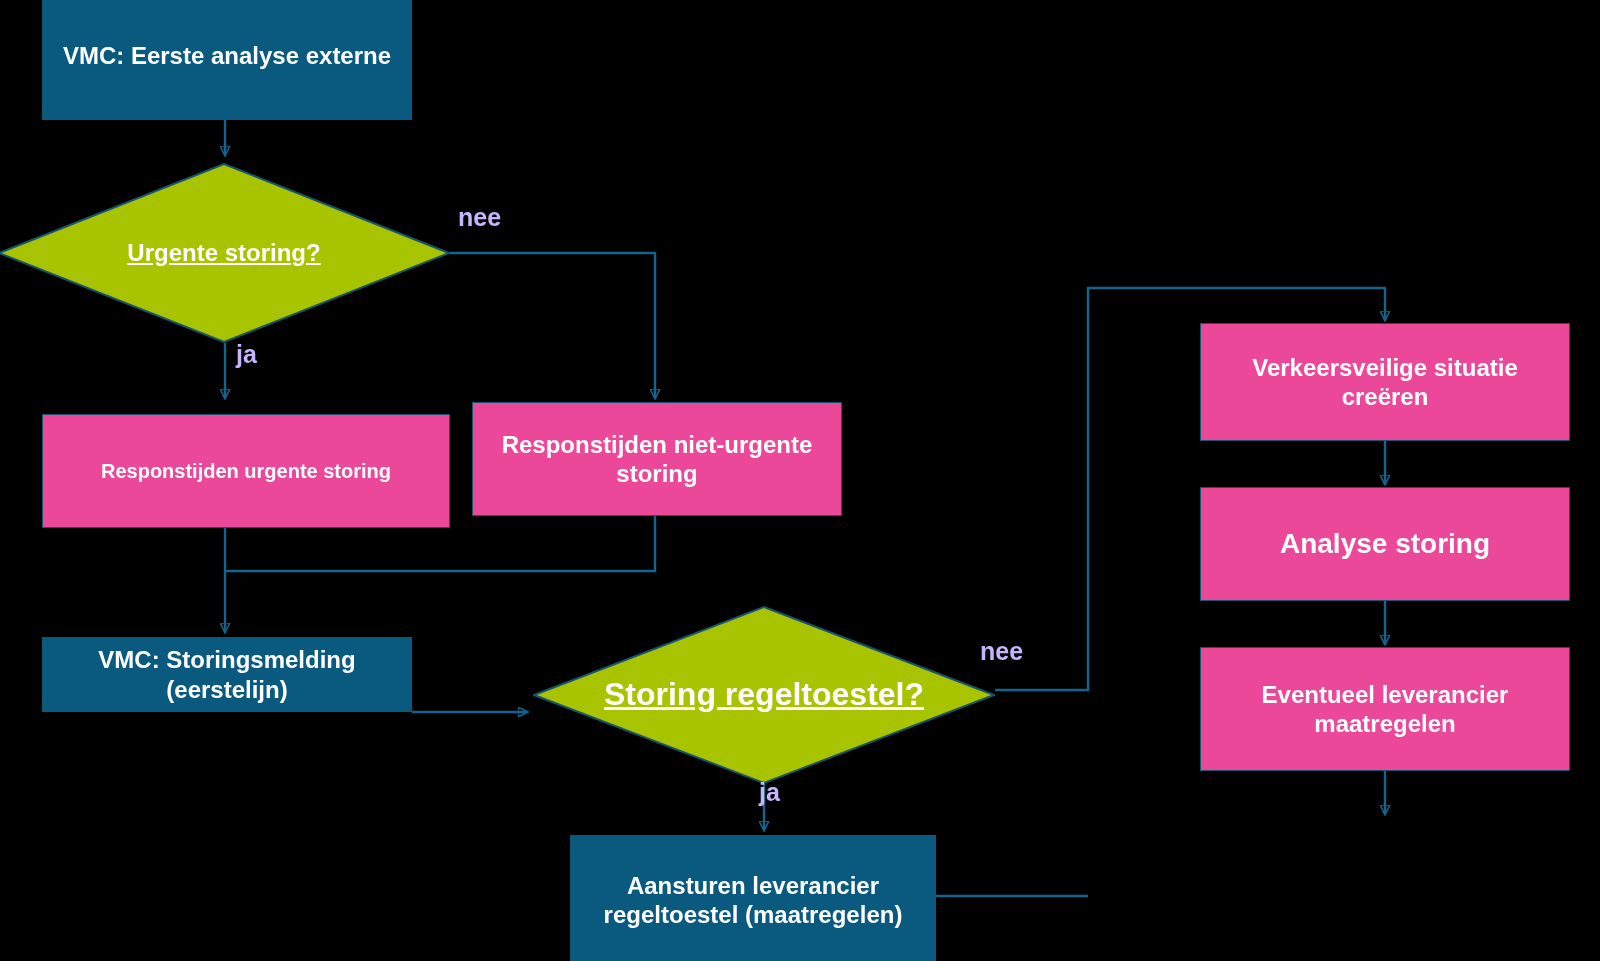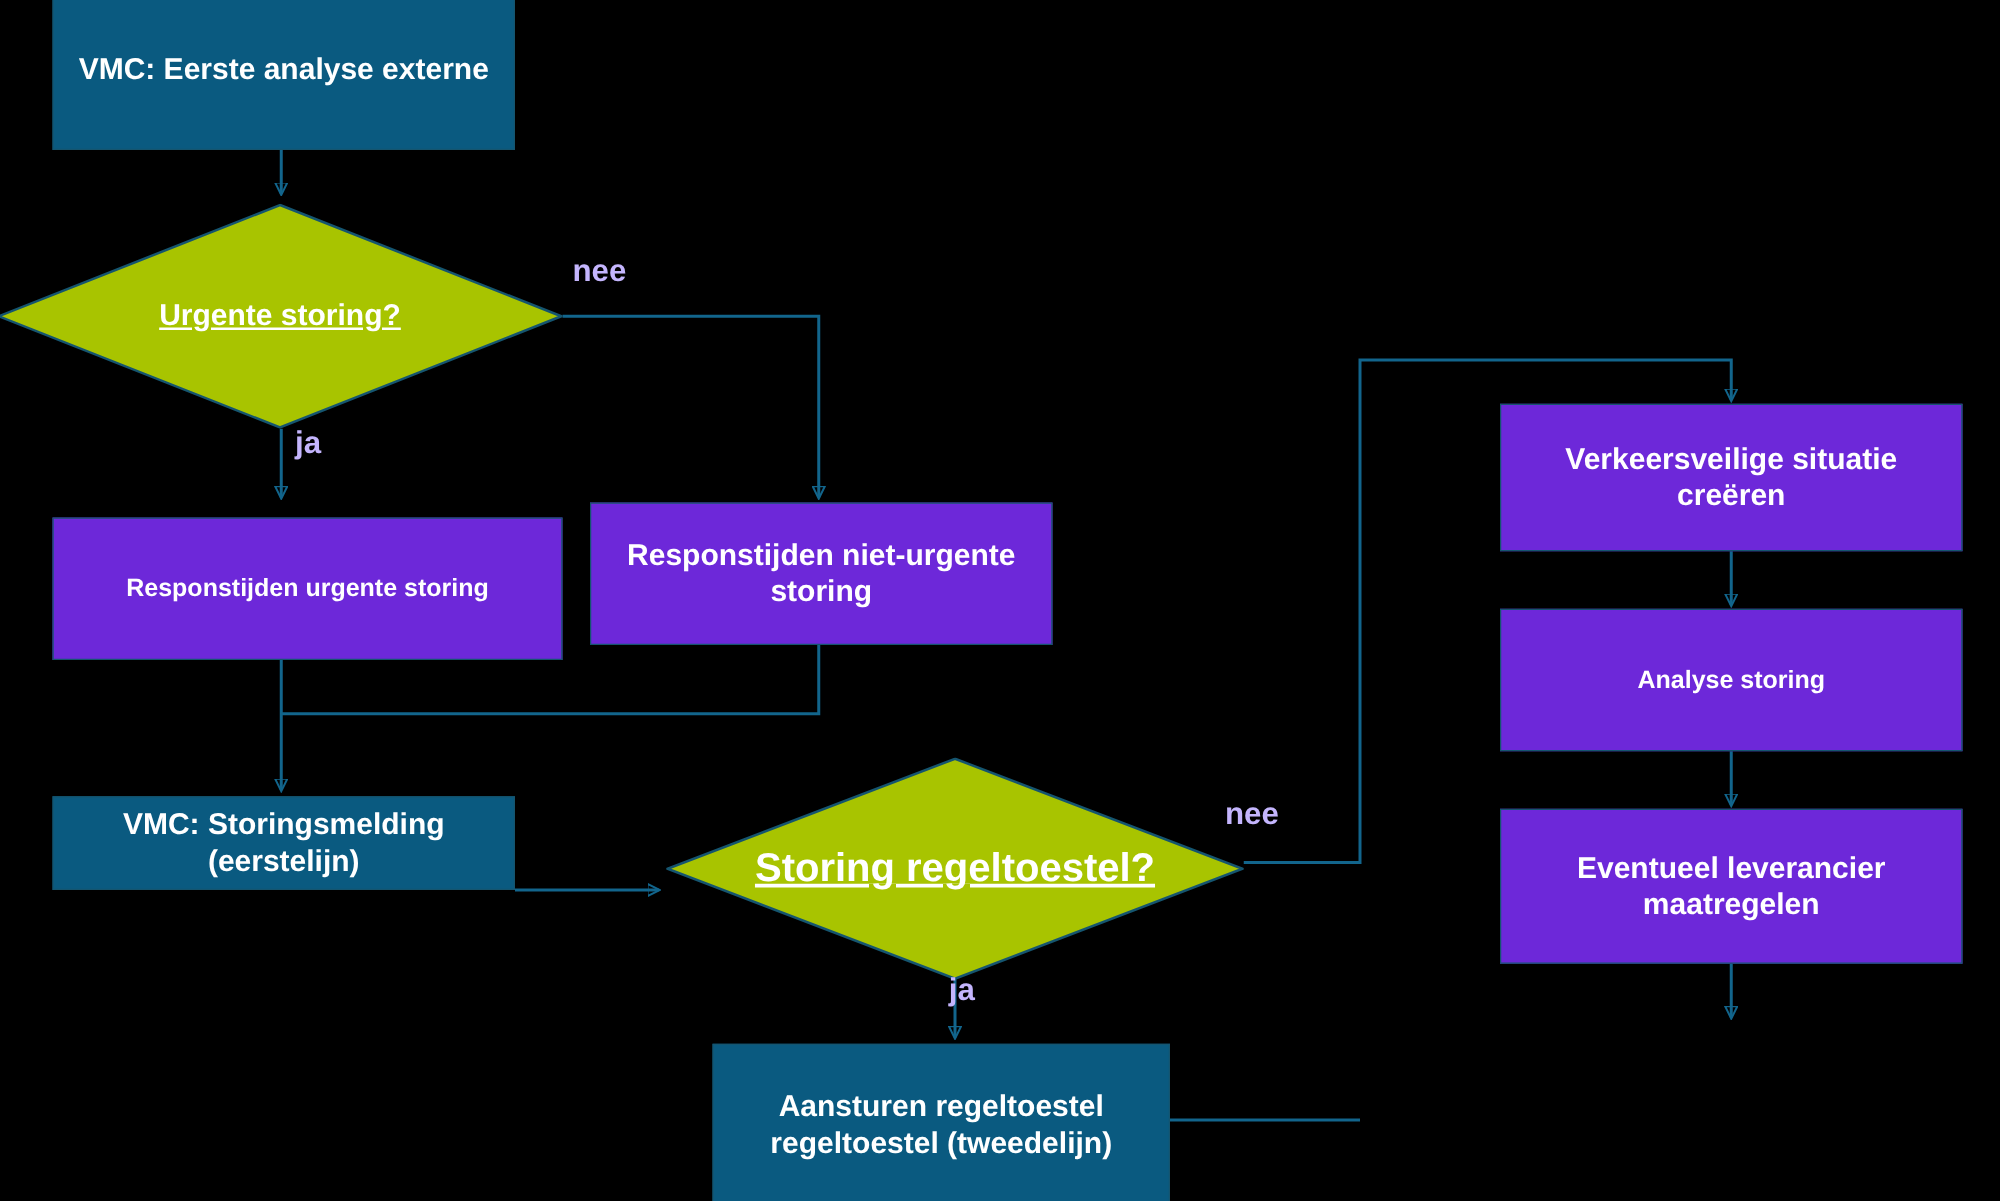--- a/index.html
+++ b/index.html
@@ -24,21 +24,21 @@
     color: #ffffff;
     font-weight: bold;
     line-height: 1.22;
     box-sizing: border-box;
     z-index: 3;
   }
   .box {
     border: 1px solid #15556f;
   }
   .box.dark  { background: #0A5A80; }
-  .box.light { background: #6d28d9; align-items: center; }
+  .box.light { background: #ec4899; align-items: center; }
   .box span { display: block; padding: 0 10px; }
 
   .diamond {
     background: transparent;
     border: none;
   }
   .diamond .dshape {
     position: absolute;
     inset: 0;
     z-index: 0;
@@ -133,28 +133,28 @@
   </div>
 
   <div class="node diamond" style="left:533px; top:606px; width:462px; height:178px; font-size:32px;">
     <svg class="dshape" viewBox="0 0 462 178" preserveAspectRatio="none">
       <polygon points="231,1 461,89 231,177 1,89" fill="#A8C400" stroke="#15556f" stroke-width="2"></polygon>
     </svg>
     <div class="dlabel">Storing regeltoestel?</div>
   </div>
 
   <div class="node box dark" style="left:570px; top:835px; width:366px; height:130px; font-size:24px;">
-    <span>Aansturen regeltoestel regeltoestel (tweedelijn)</span>
+    <span>Aansturen leverancier regeltoestel (maatregelen)</span>
   </div>
 
   <div class="node box light" style="left:1200px; top:323px; width:370px; height:118px; font-size:24px;">
     <span>Verkeersveilige situatie creëren</span>
   </div>
 
-  <div class="node box light" style="left:1200px; top:487px; width:370px; height:114px; font-size:20px;">
+  <div class="node box light" style="left:1200px; top:487px; width:370px; height:114px; font-size:28px;">
     <span>Analyse storing</span>
   </div>
 
   <div class="node box light" style="left:1200px; top:647px; width:370px; height:124px; font-size:24px;">
     <span>Eventueel leverancier maatregelen</span>
   </div>
 
 
   <div class="edge-label" style="left:458px; top:203px; font-size:25px;">nee</div>
 

